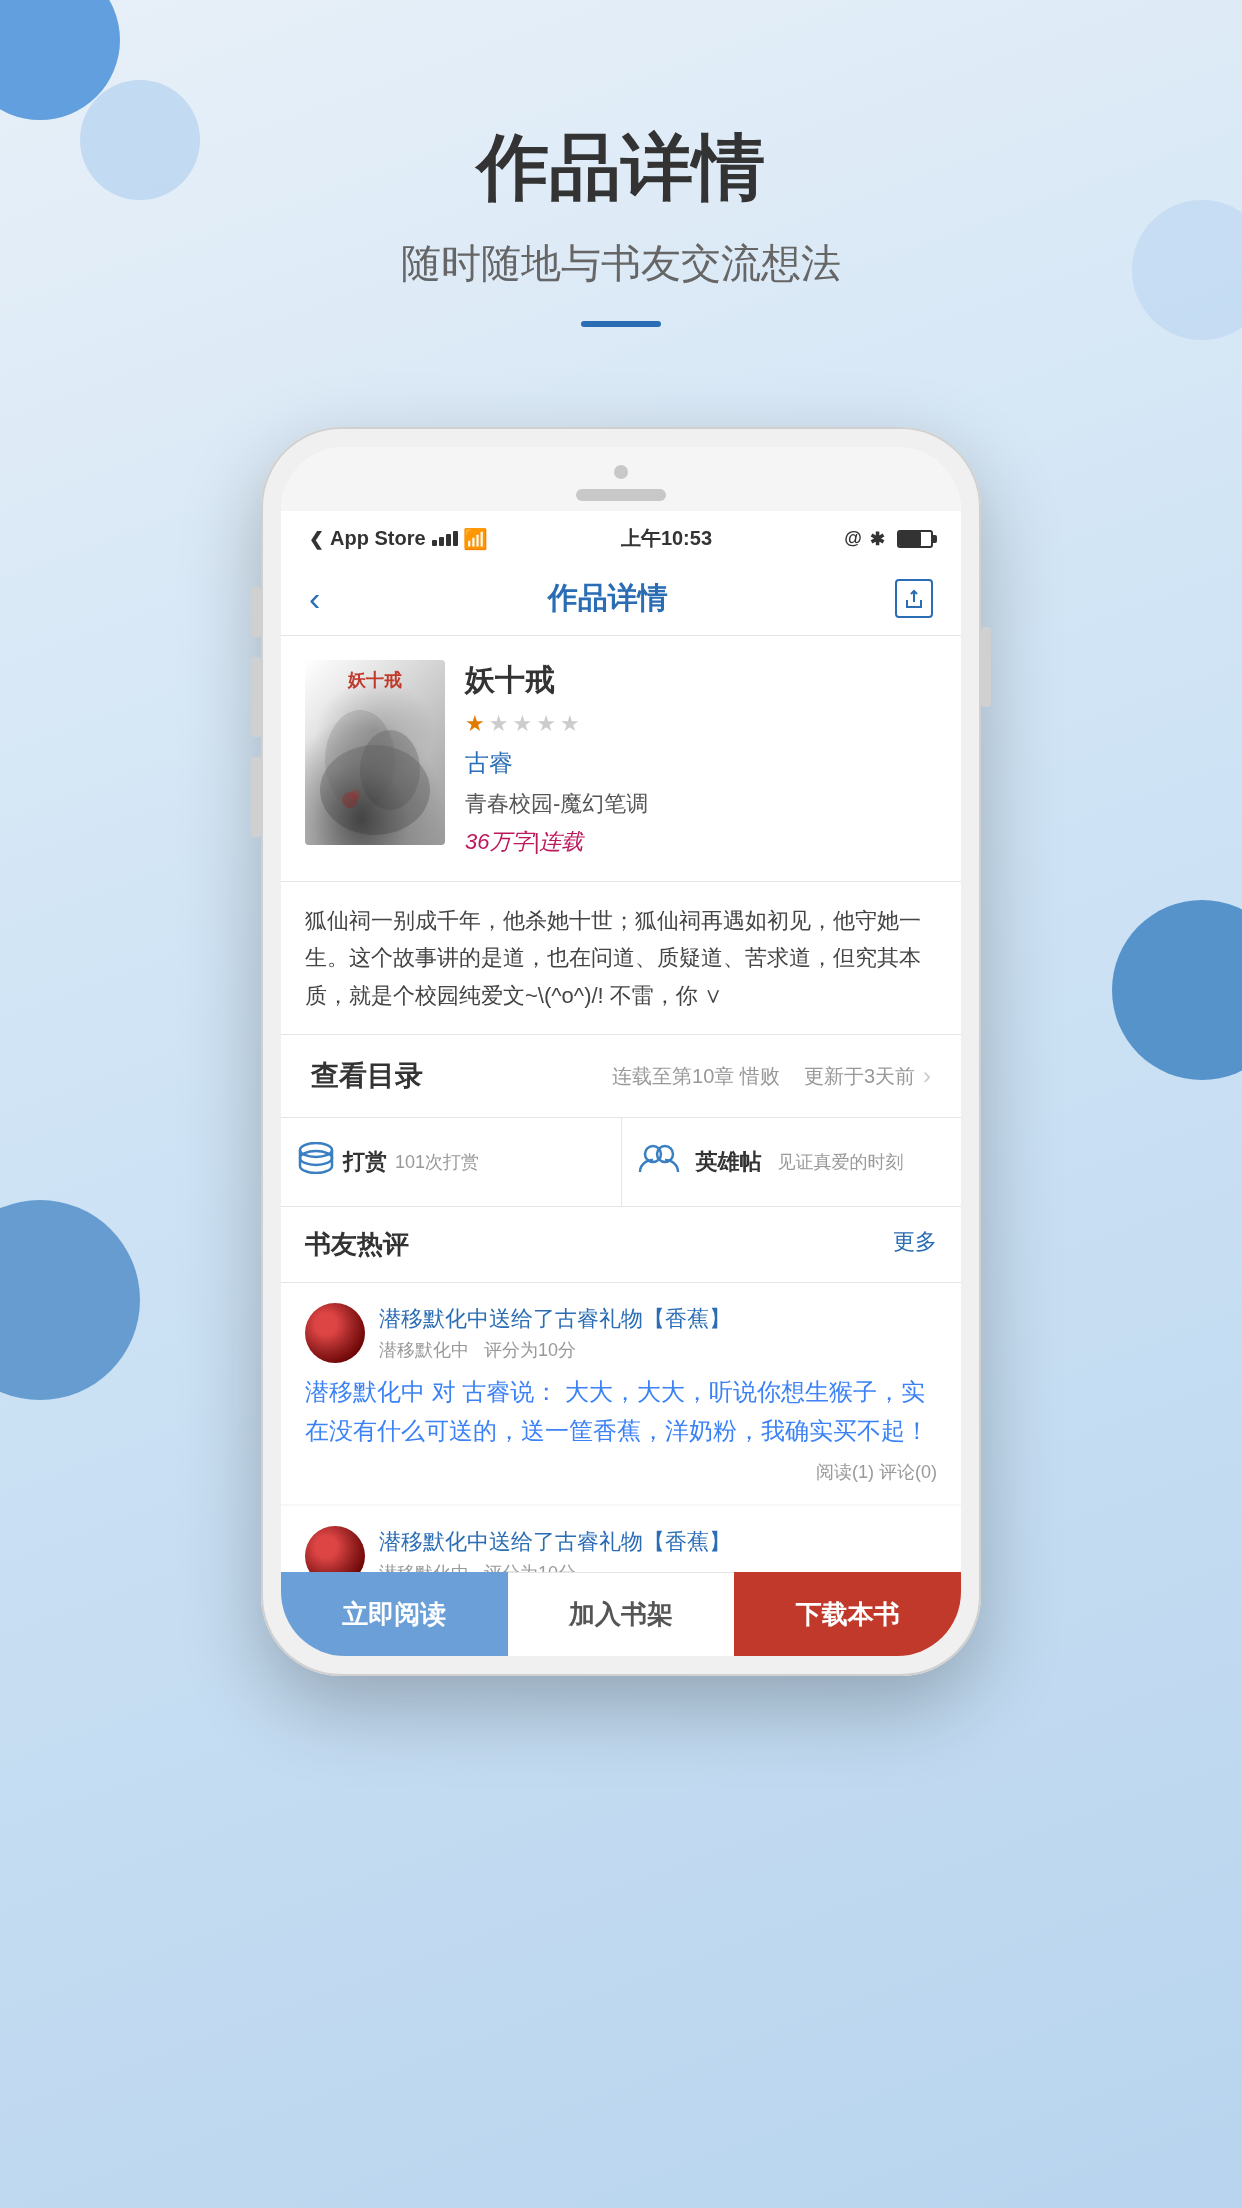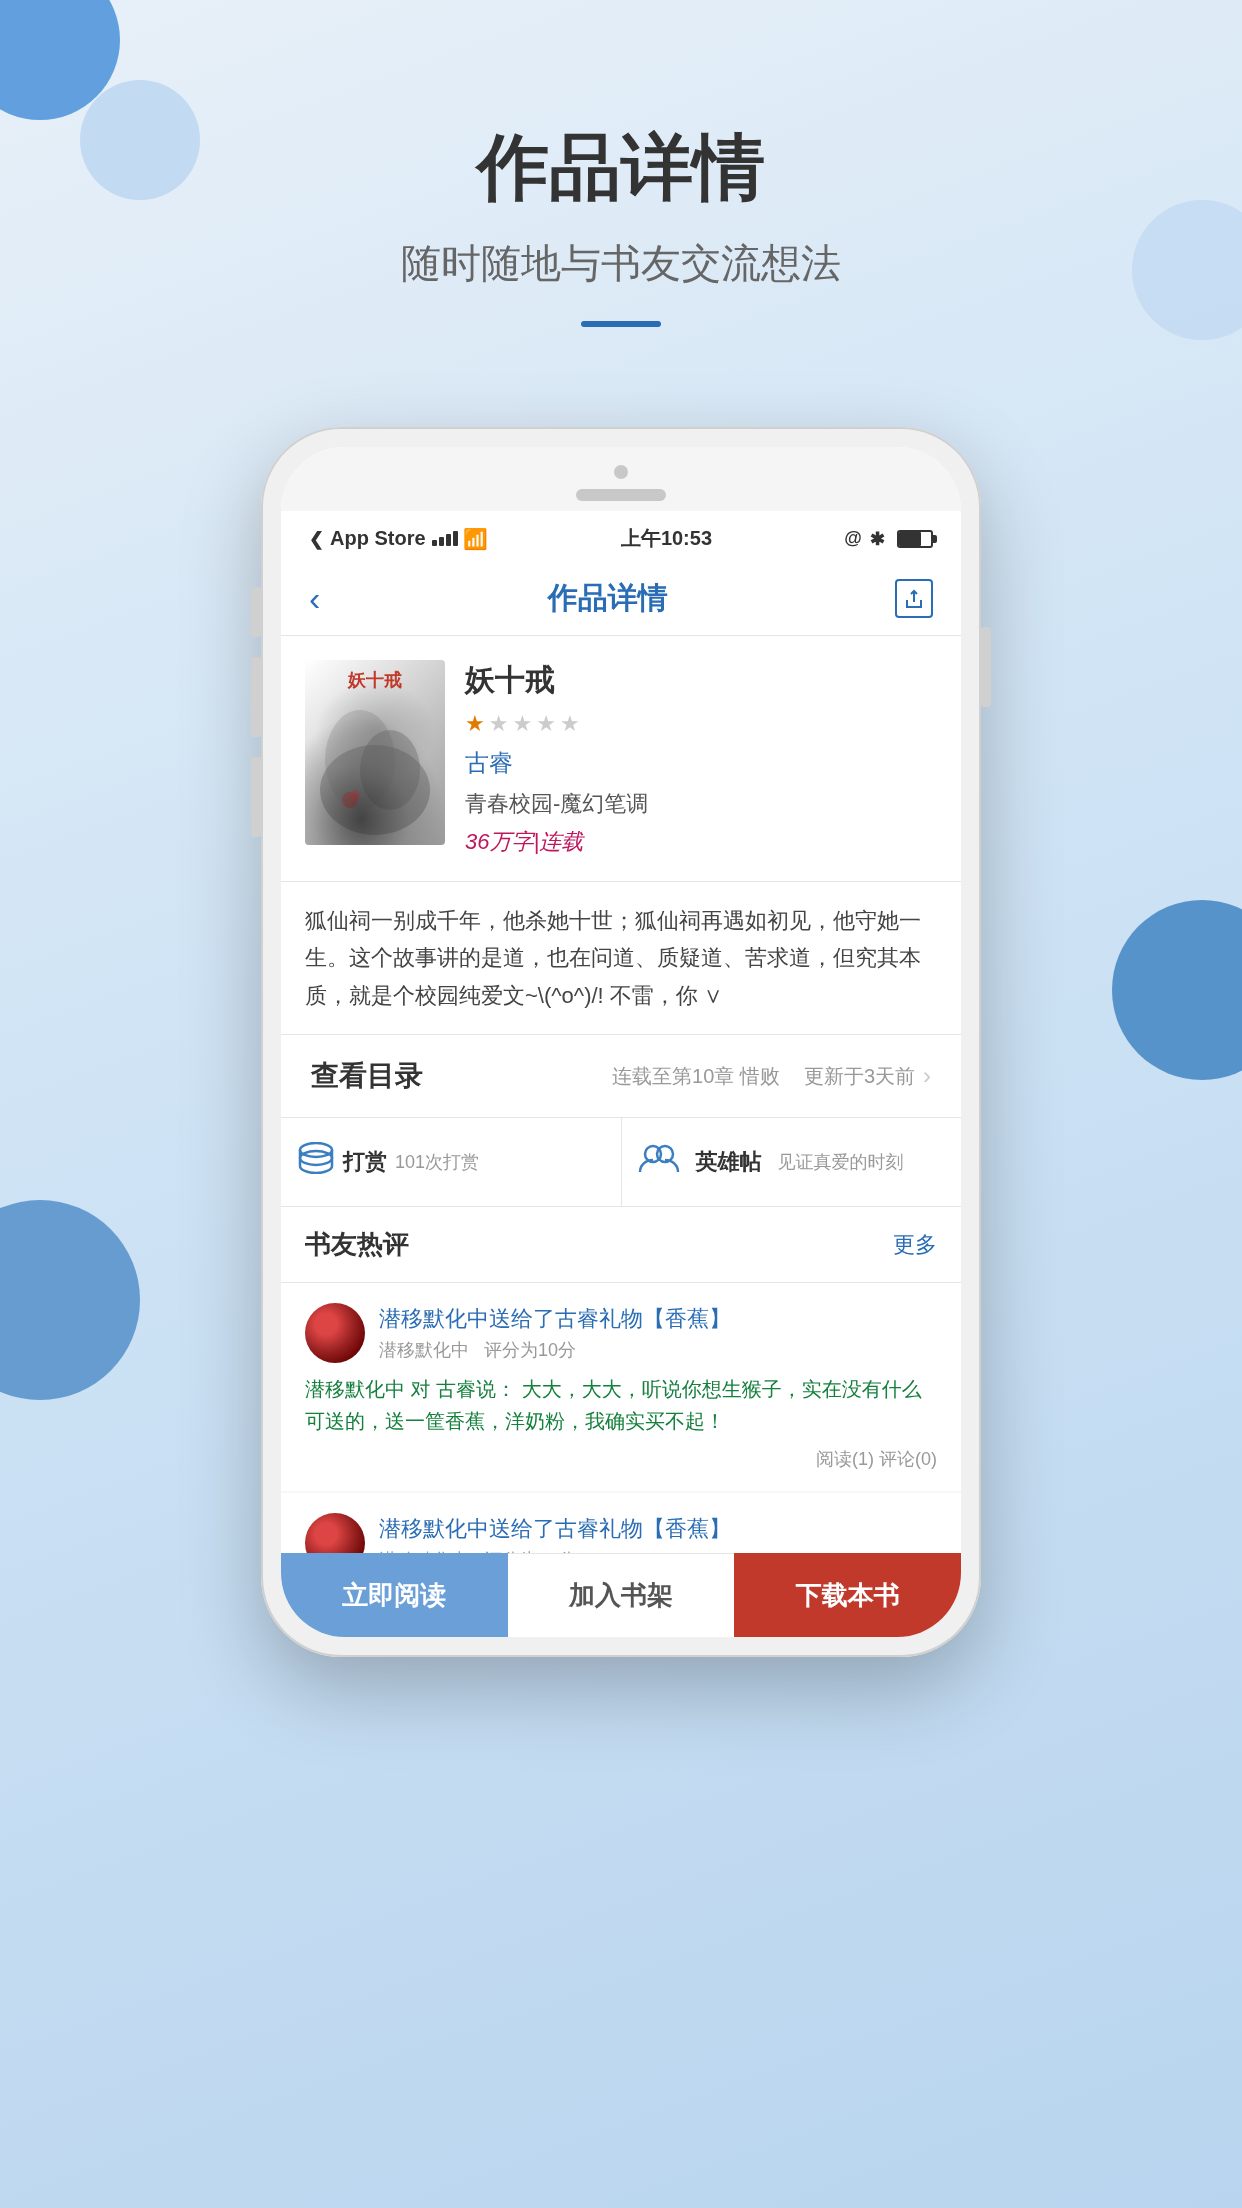--- a/index.html
+++ b/index.html
@@ -333,21 +333,21 @@
     }
 
     
     .reviews-section {
       background: #f7f7f7;
     }
     .reviews-header {
       background: #fff;
       padding: 20px 24px;
       display: flex;
-      align-items: center;
+      align-items: flex-start;
       justify-content: space-between;
       border-bottom: 1px solid #e5e5e5;
     }
     .reviews-title {
       font-size: 26px;
       font-weight: 600;
       color: #333;
     }
     .reviews-more {
       font-size: 22px;
@@ -384,22 +384,22 @@
     .review-title {
       font-size: 22px;
       color: #2a6db5;
       margin-bottom: 4px;
     }
     .review-meta {
       font-size: 18px;
       color: #999;
     }
     .review-content {
-      font-size: 20px;
-      color: #15803d;
+      font-size: 24px;
+      color: #3b82f6;
       line-height: 1.6;
     }
     .review-footer {
       text-align: right;
       font-size: 18px;
       color: #999;
       margin-top: 10px;
     }
 
     

